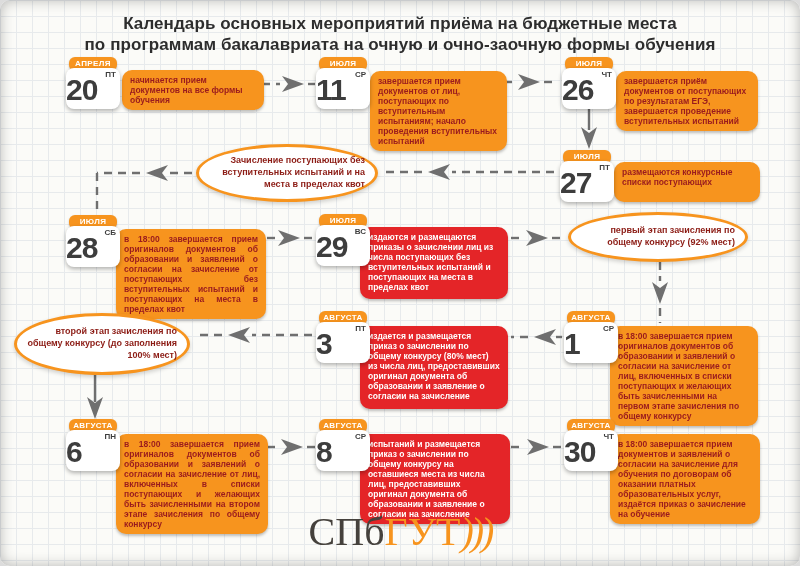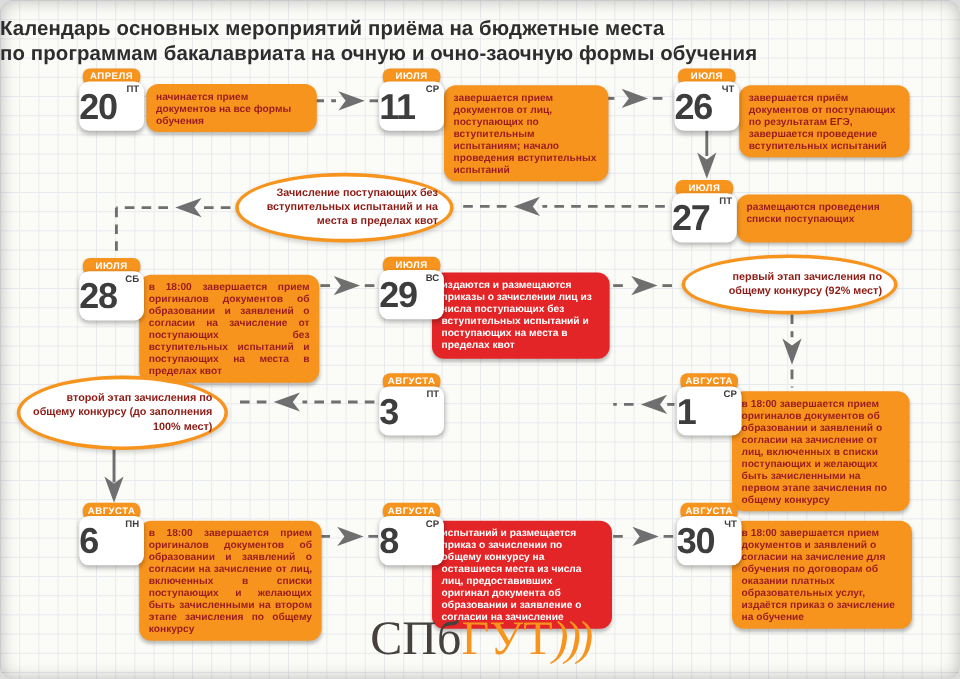--- a/index.html
+++ b/index.html
@@ -6,21 +6,21 @@
   .page{
     position:relative;width:800px;height:566px;margin:0 auto;overflow:hidden;
     background-color:#fbfbf8;
     background-image:linear-gradient(#e7eaec 1px,transparent 1px),
                      linear-gradient(90deg,#e7eaec 1px,transparent 1px);
     background-size:16px 16px;
     border-radius:10px;
     box-shadow:inset 0 0 14px rgba(0,0,0,.28);
   }
   .title{
-    position:absolute;top:13px;left:0;width:100%;
+    position:absolute;top:13px;left:0;width:100%;text-align:center;
     font-size:17px;font-weight:bold;color:#2d2d2d;line-height:1.25;letter-spacing:.1px;
   }
   
   .cal{position:absolute;width:54px;z-index:3;}
   .cal-tab{
     width:48px;margin:0 auto;height:14px;border-radius:6px;
     background:#F7941E;color:#fff;font-size:8px;font-weight:bold;
     text-align:center;line-height:14px;letter-spacing:.4px;
     box-shadow:0 1px 2px rgba(0,0,0,.25);
   }
@@ -171,21 +171,21 @@
   </div>
 
   <div class="cal" style="left:560px;top:150px;">
     <div class="cal-tab">ИЮЛЯ</div>
     <div class="cal-body">
       <span class="cal-wd">ПТ</span>
       <span class="cal-day">27</span>
     </div>
   </div>
   <div class="ebox orange" style="left:614px;top:162px;width:146px;min-height:40px;">
-    <div class="txt">размещаются проведения списки поступающих</div>
+    <div class="txt">размещаются конкурсные списки поступающих</div>
   </div>
 
   <div class="cal" style="left:66px;top:215px;">
     <div class="cal-tab">ИЮЛЯ</div>
     <div class="cal-body">
       <span class="cal-wd">СБ</span>
       <span class="cal-day">28</span>
     </div>
   </div>
   <div class="ebox orange just" style="left:116px;top:229px;width:150px;min-height:78px;">
@@ -211,20 +211,23 @@
     <div class="txt">второй этап зачисления по общему конкурсу (до заполнения 100% мест)</div>
   </div>
 
   <div class="cal" style="left:316px;top:311px;">
     <div class="cal-tab">АВГУСТА</div>
     <div class="cal-body">
       <span class="cal-wd">ПТ</span>
       <span class="cal-day">3</span>
     </div>
   </div>
+  <div class="ebox red" style="left:360px;top:326px;width:148px;min-height:83px;">
+    <div class="txt">издается и размещается приказ о зачислении по общему конкурсу (80% мест) из числа лиц, предоставивших оригинал документа об образовании и заявление о согласии на зачисление</div>
+  </div>
 
   <div class="cal" style="left:564px;top:311px;">
     <div class="cal-tab">АВГУСТА</div>
     <div class="cal-body">
       <span class="cal-wd">СР</span>
       <span class="cal-day">1</span>
     </div>
   </div>
   <div class="ebox orange" style="left:610px;top:326px;width:148px;min-height:90px;">
     <div class="txt">в 18:00 завершается прием оригиналов документов об образовании и заявлений о согласии на зачисление от лиц, включенных в списки поступающих и желающих быть зачисленными на первом этапе зачисления по общему конкурсу</div>

